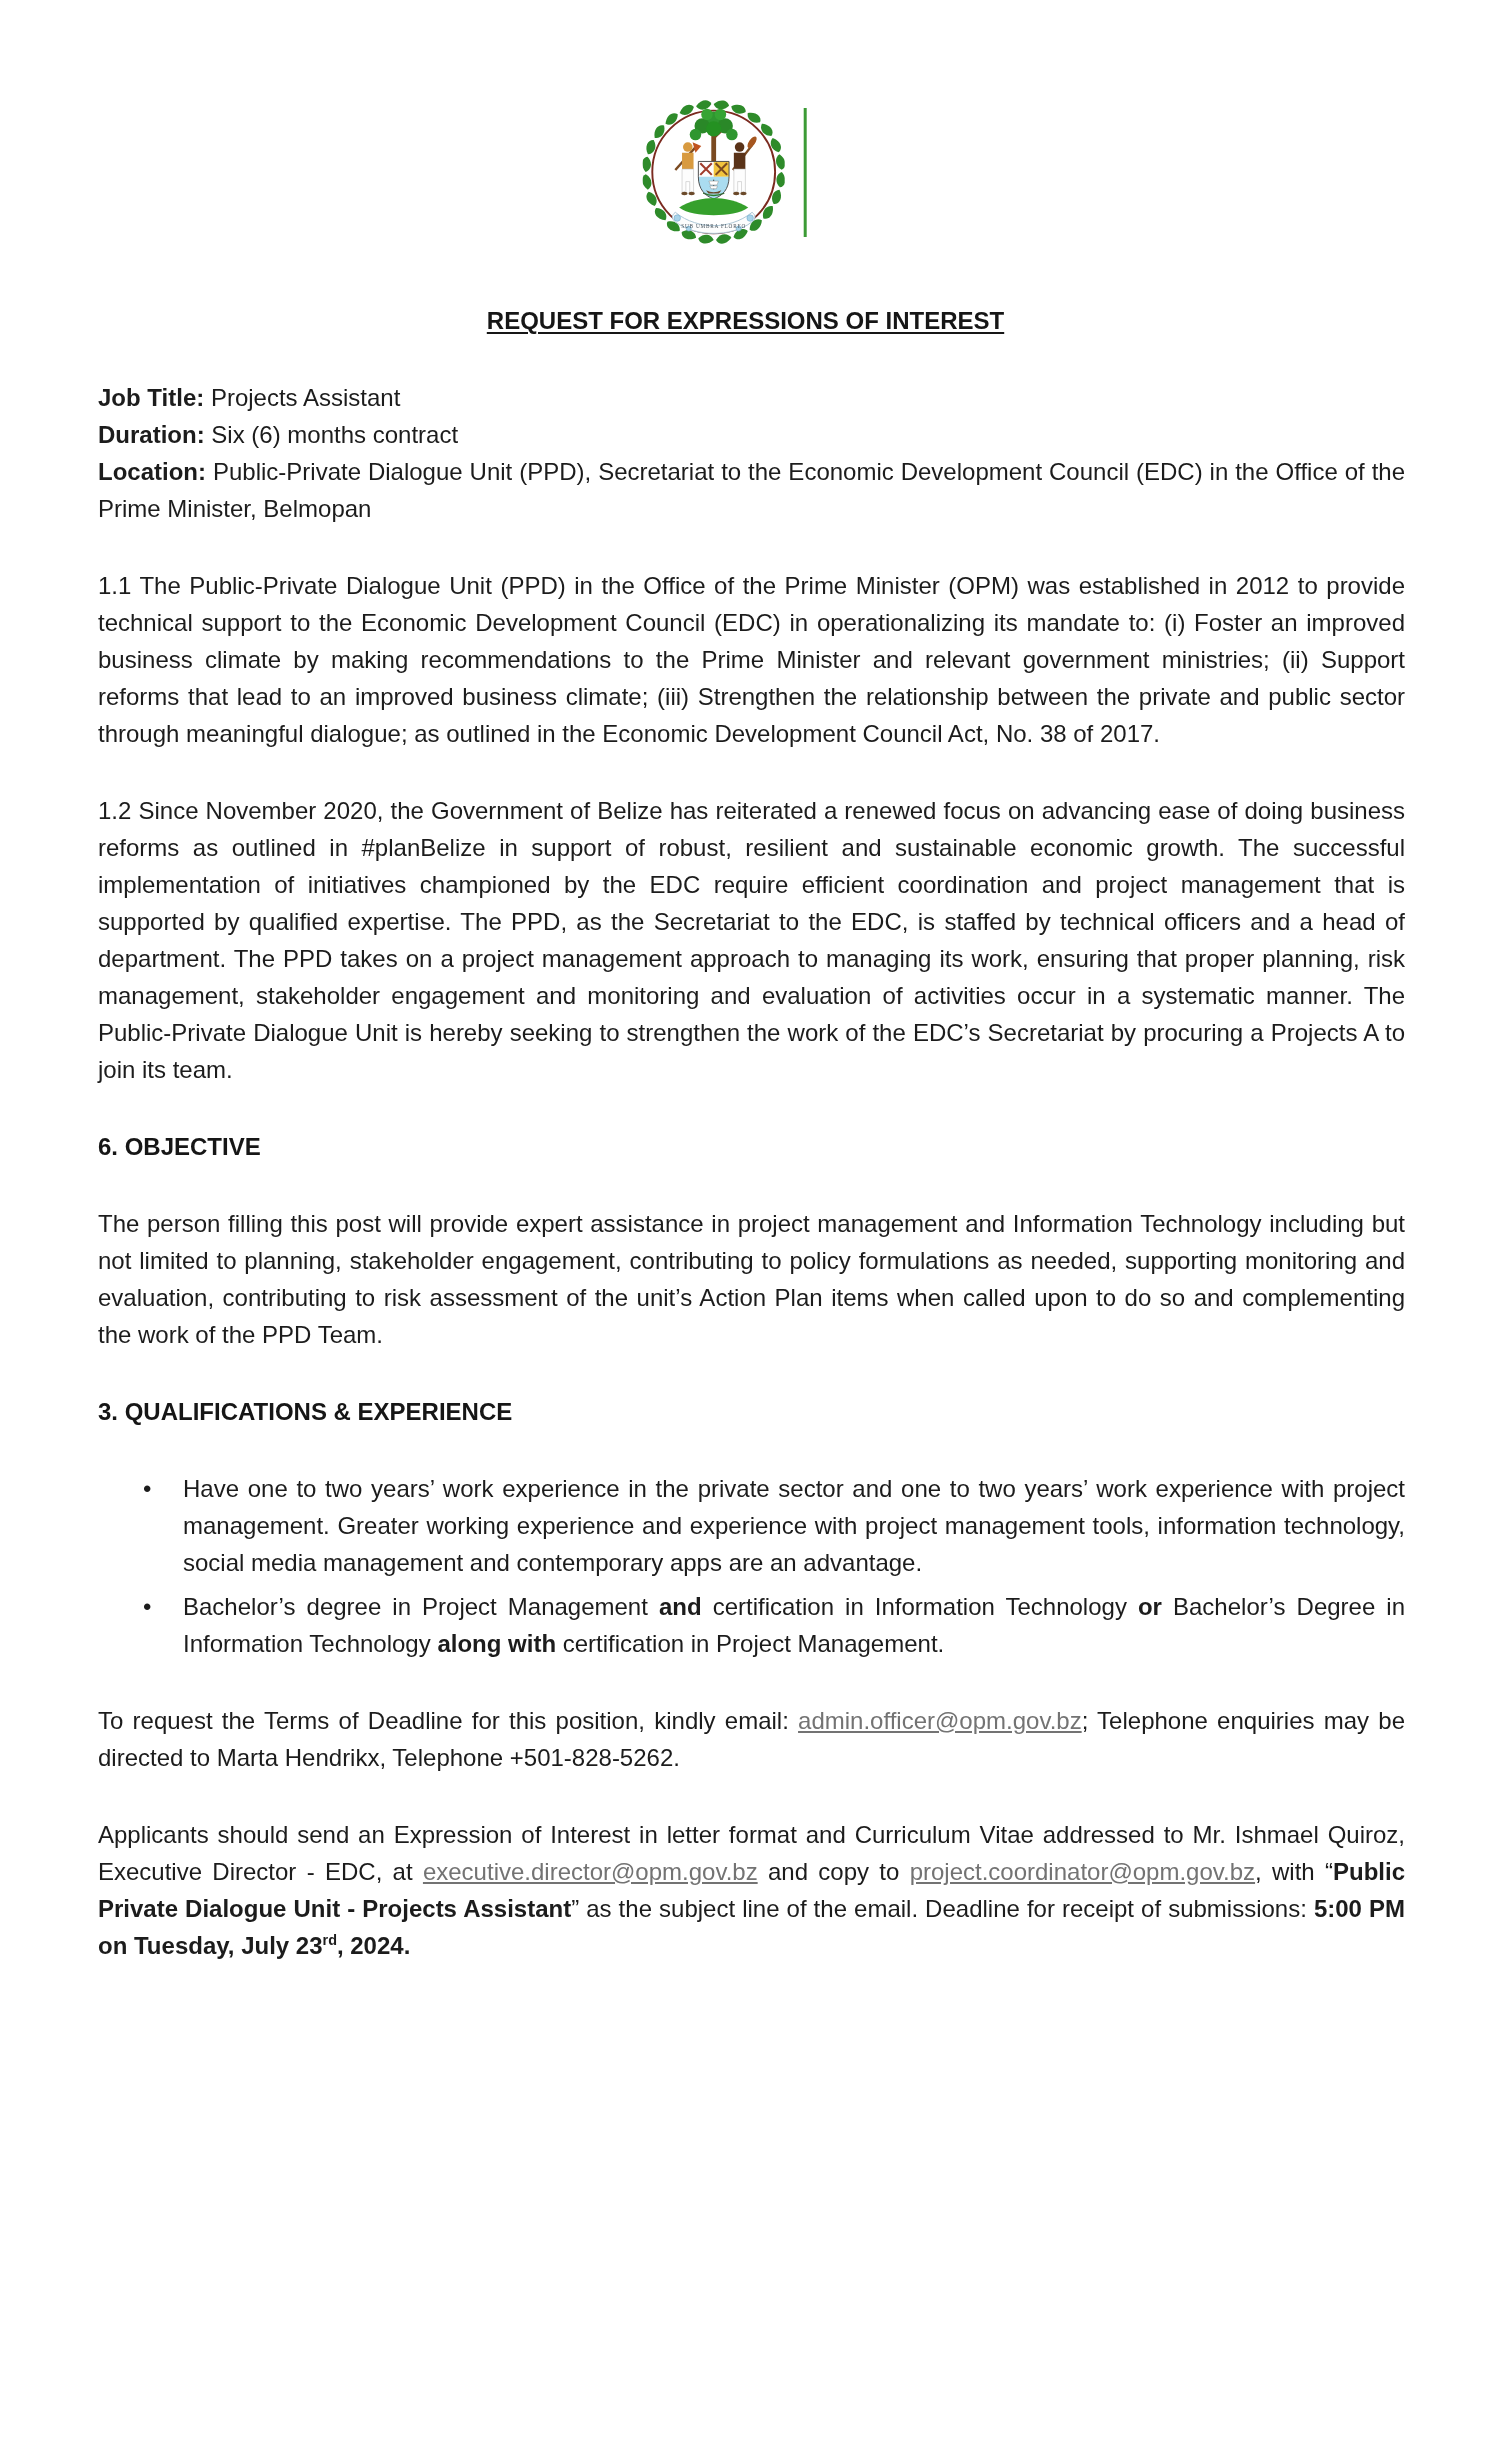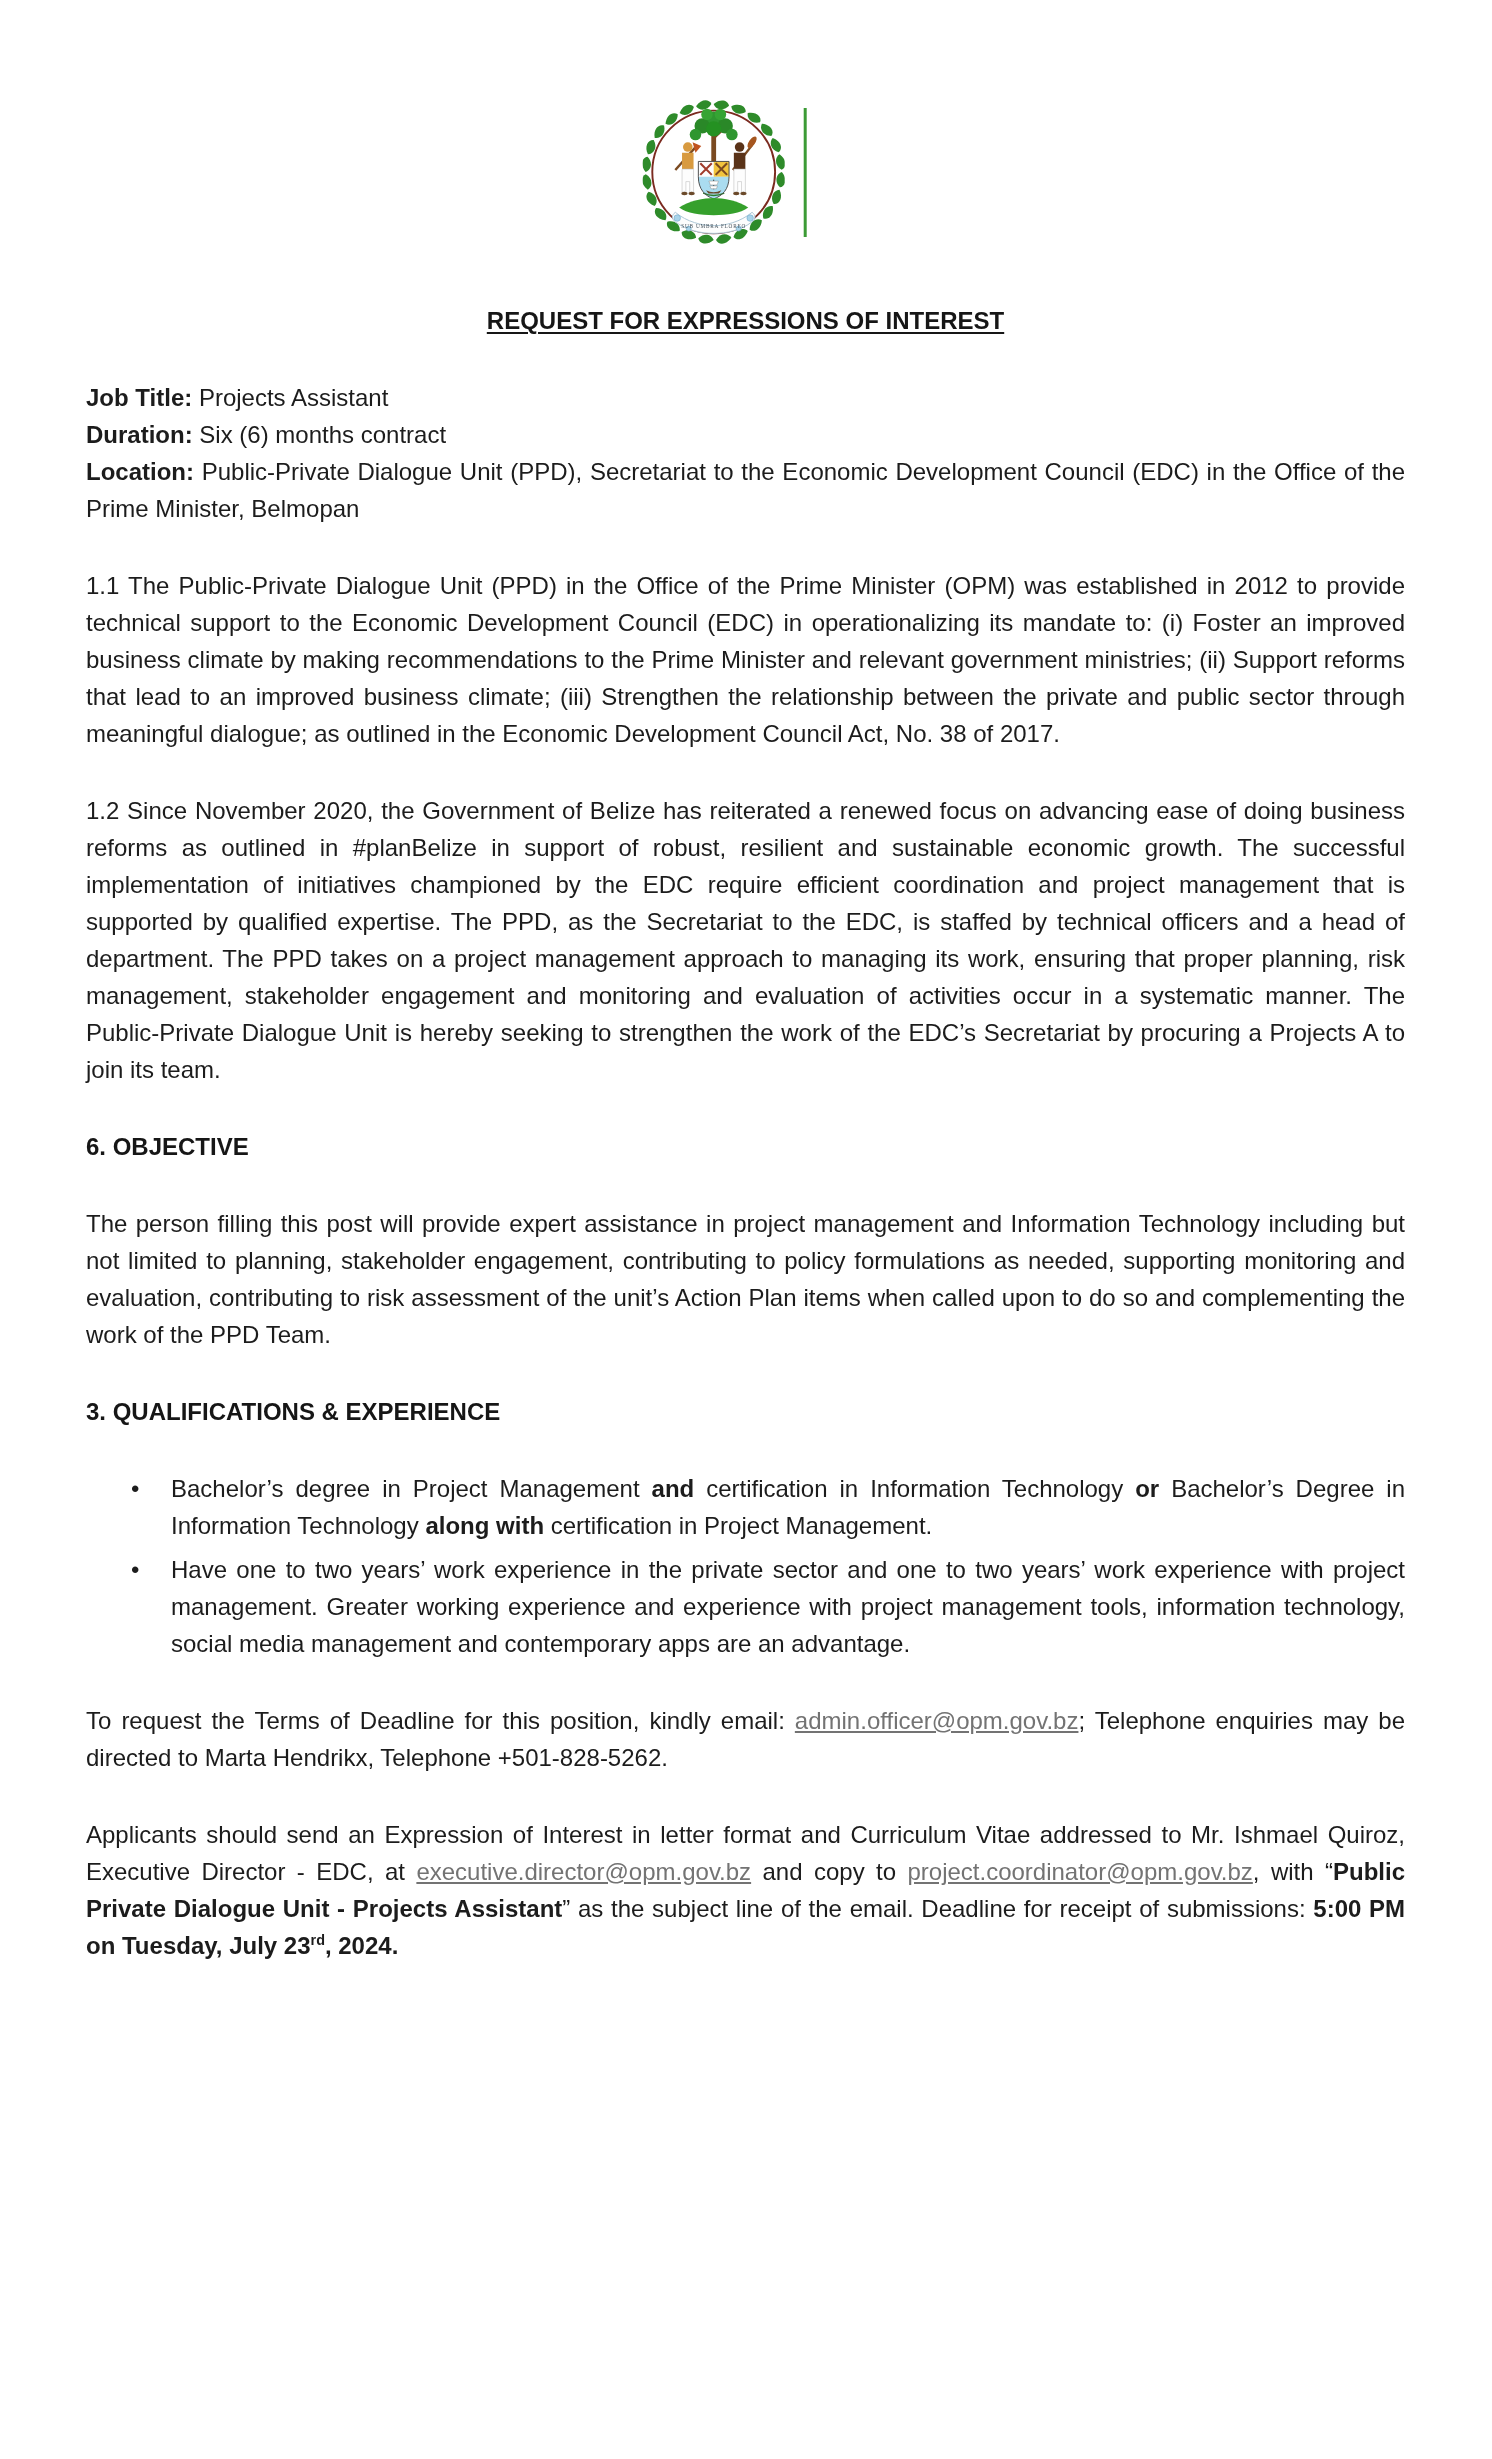--- a/index.html
+++ b/index.html
@@ -43,21 +43,21 @@
     margin: 54px 0 0 0;
     font-size: 24px;
     font-weight: 700;
     text-align: center;
     line-height: 37px;
     text-decoration: underline;
     text-decoration-thickness: 1.9px;
     text-underline-offset: 2.9px;
     color: #161616;
   }
-  p, h2, ul { margin: 40px 0 0 0; }
+  p, h2, ul { margin: 40px 0 0 12px; }
   p {
     font-size: 24px;
     line-height: 37px;
     text-align: justify;
   }
   h2 {
     font-size: 24px;
     line-height: 37px;
     font-weight: 700;
     color: #161616;
@@ -214,22 +214,22 @@
     <p>1.2 Since November 2020, the Government of Belize has reiterated a renewed focus on advancing ease of doing business reforms as outlined in #planBelize in support of robust, resilient and sustainable economic growth. The successful implementation of initiatives championed by the EDC require efficient coordination and project management that is supported by qualified expertise. The PPD, as the Secretariat to the EDC, is staffed by technical officers and a head of department. The PPD takes on a project management approach to managing its work, ensuring that proper planning, risk management, stakeholder engagement and monitoring and evaluation of activities occur in a systematic manner. The Public-Private Dialogue Unit is hereby seeking to strengthen the work of the EDC’s Secretariat by procuring a Projects A to join its team.</p>
 
     <h2>6. OBJECTIVE</h2>
 
     <p>The person filling this post will provide expert assistance in project management and Information Technology including but not limited to planning, stakeholder engagement, contributing to policy formulations as needed, supporting monitoring and evaluation, contributing to risk assessment of the unit’s Action Plan items when called upon to do so and complementing the work of the PPD Team.</p>
 
     <h2>3. QUALIFICATIONS &amp; EXPERIENCE</h2>
 
 
     <ul>
+      <li>Have one to two years’ work experience in the private sector and one to two years’ work experience with project management.  Greater working experience and experience with project management tools, information technology, social media management and contemporary apps are an advantage.</li>
       <li><span>Bachelor’s degree in Project Management </span><span class="bold">and</span><span> certification in Information Technology </span><span class="bold">or</span><span> Bachelor’s Degree in Information Technology </span><span class="bold">along with</span><span> certification in Project Management.</span></li>
-      <li>Have one to two years’ work experience in the private sector and one to two years’ work experience with project management.  Greater working experience and experience with project management tools, information technology, social media management and contemporary apps are an advantage.</li>
     </ul>
 
 
     <p><span>To request the Terms of Deadline for this position, kindly email: </span><a class="link">admin.officer@opm.gov.bz</a><span>; Telephone enquiries may be directed to Marta Hendrikx, Telephone +501-828-5262.</span></p>
 
     <p><span>Applicants should send an Expression of Interest in letter format and Curriculum Vitae addressed to Mr. Ishmael Quiroz, Executive Director - EDC, at </span><a class="link">executive.director@opm.gov.bz</a><span> and copy to </span><a class="link">project.coordinator@opm.gov.bz</a><span>, with “</span><span class="bold">Public Private Dialogue Unit - Projects Assistant</span><span>” as the subject line of the email. Deadline for receipt of submissions: </span><span class="bold">5:00 PM on Tuesday, July 23</span><span class="sup">rd</span><span class="bold">, 2024.</span></p>
 
   </div>
 </div>
 

